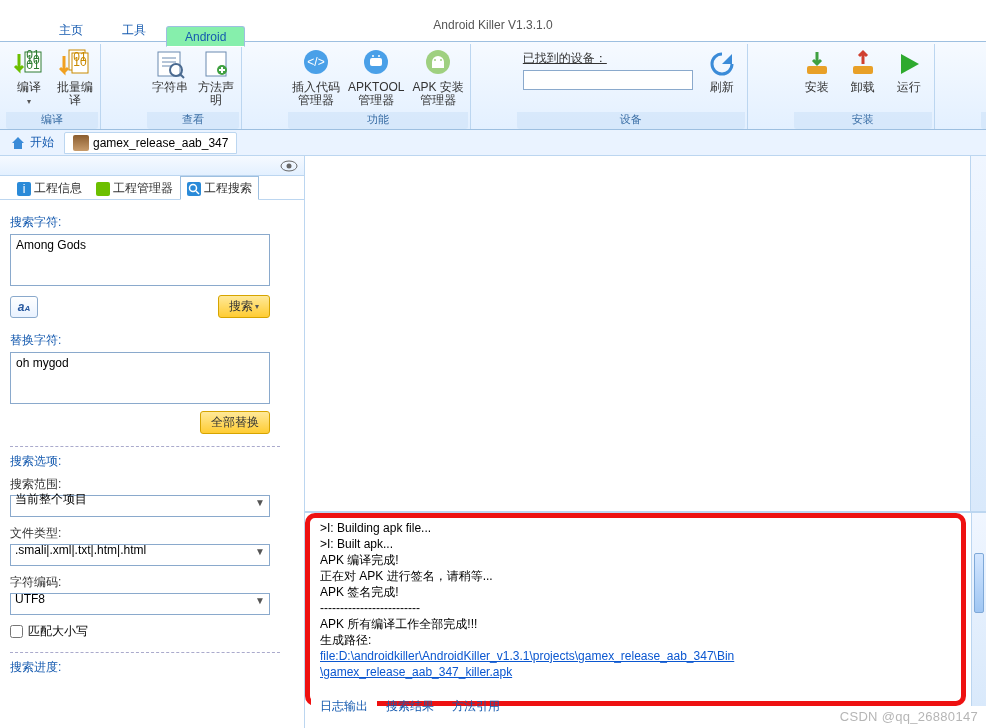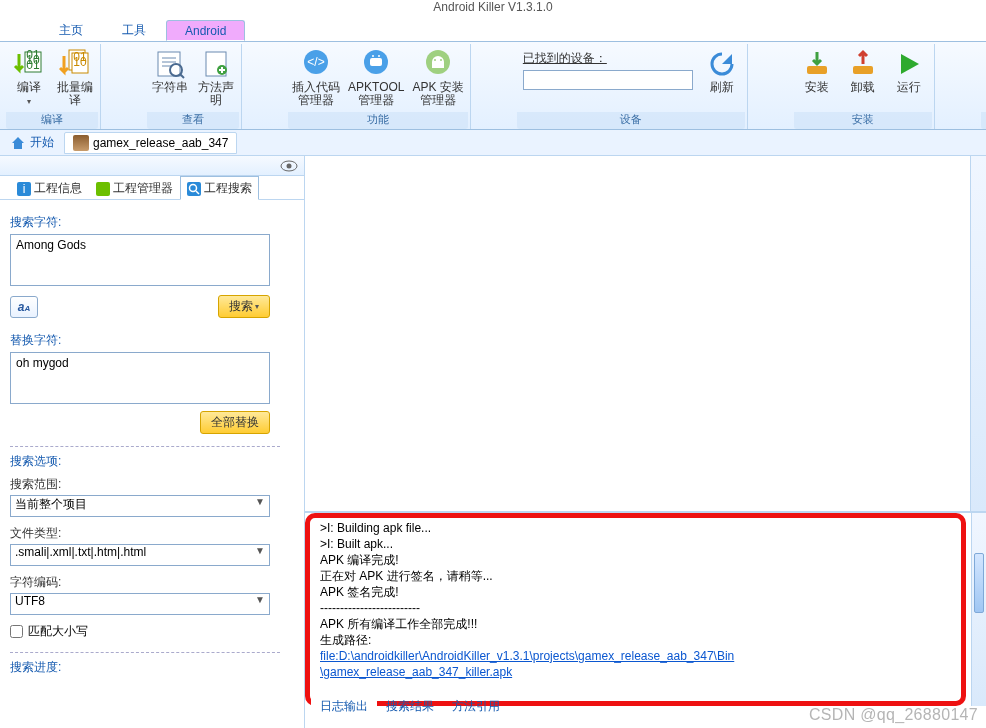--- a/index.html
+++ b/index.html
@@ -1,24 +1,24 @@
 <!DOCTYPE html>
 <html><head>
 <meta charset="utf-8">
 <style>
 * { box-sizing: border-box; margin: 0; padding: 0; font-family: "Microsoft YaHei", "SimSun", Arial, sans-serif; font-size: 12px; }
 body { background: #fff; width: 986px; height: 728px; overflow: hidden; position: relative; }
 
 
-.titlebar { height: 20px; text-align: center; color: #555; padding-top: 0; font-size: 12px; }
+.titlebar { height: 20px; text-align: center; color: #555; padding-top: 18px; font-size: 12px; }
 
 
 .menutabs { height: 22px; border-bottom: 1px solid #9dbfe0; display: flex; align-items: flex-end; padding-left: 40px; }
 .menutab { padding: 3px 18px 2px; color: #155aaf; cursor: pointer; border: 1px solid transparent; border-bottom: none; margin-right: 1px; }
-.menutab.active { background: #f0abfc; border: 1px solid #9dbfe0; border-bottom: 1px solid #fff; position: relative; top: 0; border-radius: 3px 3px 0 0; }
+.menutab.active { background: #86efac; border: 1px solid #9dbfe0; border-bottom: 1px solid #fff; position: relative; top: 6px; border-radius: 3px 3px 0 0; }
 
 
 .ribbon { height: 88px; background: linear-gradient(#f6faff, #e3f0ff); border-bottom: 1px solid #9dbfe0; display: flex; padding: 2px 4px 0; gap: 44px; }
 .ribgroup { border-right: 1px solid #bcd6f0; display: flex; flex-direction: column; padding: 0 2px; }
 .ribgroup-body { flex: 1; display: flex; align-items: flex-start; padding-top: 2px; }
 .ribgroup-title { height: 17px; text-align: center; color: #3a6ea5; font-size: 11px; background: rgba(201,223,247,.5); border-radius: 0 0 3px 3px; }
 .ribbtn { display: flex; flex-direction: column; align-items: center; justify-content: flex-start; padding: 2px 4px; min-width: 46px; cursor: pointer; border-radius: 3px; }
 .ribbtn .icon { width: 32px; height: 32px; display: flex; align-items: center; justify-content: center; }
 .ribbtn .lbl { text-align: center; color: #333; line-height: 13px; margin-top: 1px; }
 .dropdown-arrow { font-size: 8px; color: #555; }
@@ -48,37 +48,37 @@
 
 
 .panel { padding: 8px 10px; overflow-y: auto; }
 .fieldlbl { color: #155aaf; margin: 6px 0 3px; }
 .textarea { width: 260px; height: 52px; border: 1px solid #8aa9cc; padding: 3px 5px; font-size: 12px; resize: none; overflow-y: scroll; }
 .btnrow { display: flex; align-items: center; justify-content: space-between; width: 260px; margin-top: 6px; }
 .smicon-btn { width: 28px; height: 22px; border: 1px solid #8aa9cc; background: linear-gradient(#fff,#e9f2ff); border-radius: 3px; cursor: pointer; display: flex; align-items: center; justify-content: center; }
 .yellow-btn { background: linear-gradient(#ffe999,#ffcc33); border: 1px solid #d6a400; color: #333; padding: 2px 10px; border-radius: 3px; cursor: pointer; display: flex; align-items: center; gap: 2px; }
 .btnrow-right { display: flex; justify-content: flex-end; width: 260px; margin-top: 4px; }
 .sep { height: 1px; border: none; border-top: 1px dashed #aac; margin: 12px 0 6px; width: 270px; }
-.select { width: 260px; height: 22px; border: 1px solid #8aa9cc; background: #fff; padding: 0 4px; display: flex; align-items: flex-start; justify-content: space-between; cursor: pointer; }
+.select { width: 260px; height: 22px; border: 1px solid #8aa9cc; background: #fff; padding: 8px 4px; display: flex; align-items: flex-end; justify-content: space-between; cursor: pointer; }
 .select .arrow { color: #555; font-size: 10px; }
 .chk { display: flex; align-items: center; gap: 5px; margin-top: 8px; }
 .chk input { width: 13px; height: 13px; }
 
 
 .rightpane { flex: 1; display: flex; flex-direction: column; background: #fff; }
 .right-top { flex: 1; border-bottom: 1px solid #bcd6f0; position: relative; }
 .right-top::after { content:""; position:absolute; right:0; top:0; bottom:0; width:15px; background:linear-gradient(#f0f6ff,#d9e9fb); border-left:1px solid #bcd6f0; }
 .right-bottom { height: 216px; position: relative; border-top: 1px solid #bcd6f0; padding-top: 1px; }
 .log-box { position: absolute; left: 0; right: 20px; top: 0; bottom: 22px; border: 5px solid #e11; border-radius: 10px; background: #fff; padding: 2px 10px; font-family: "Simsun","NSimSun", monospace; font-size: 12px; line-height: 16px; overflow: hidden; }
 .log-box .ln { white-space: pre; color: #000; }
 .log-box .lnk { color: #0b57d0; text-decoration: underline; }
 .outtabs { position: absolute; bottom: 2px; left: 6px; display: flex; gap: 0; align-items: center; }
 .outtab { padding: 10px 8px; color: #155aaf; border: 1px solid transparent; cursor: pointer; }
 .outtab:first-child { background: #fff; }
-.watermark { position: absolute; right: 8px; bottom: 4px; color: rgba(120,120,120,.55); font-size: 16px; letter-spacing: .3px; }
+.watermark { position: absolute; right: 8px; bottom: 4px; color: rgba(120,120,120,.55); font-size: 13px; letter-spacing: .3px; }
 
 
 .vscroll { position:absolute; right:0; top:0; bottom:22px; width:15px; background:linear-gradient(#f0f6ff,#d9e9fb); border-left:1px solid #bcd6f0;}
 .vscroll .thumb{ position:absolute; left:2px; right:2px; top:40px; height:60px; background:linear-gradient(#d3e6ff,#9fc6f3); border:1px solid #7fa9d8; border-radius:2px;}
 
 
 svg { display:block; }
 </style>
 </head>
 <body>

